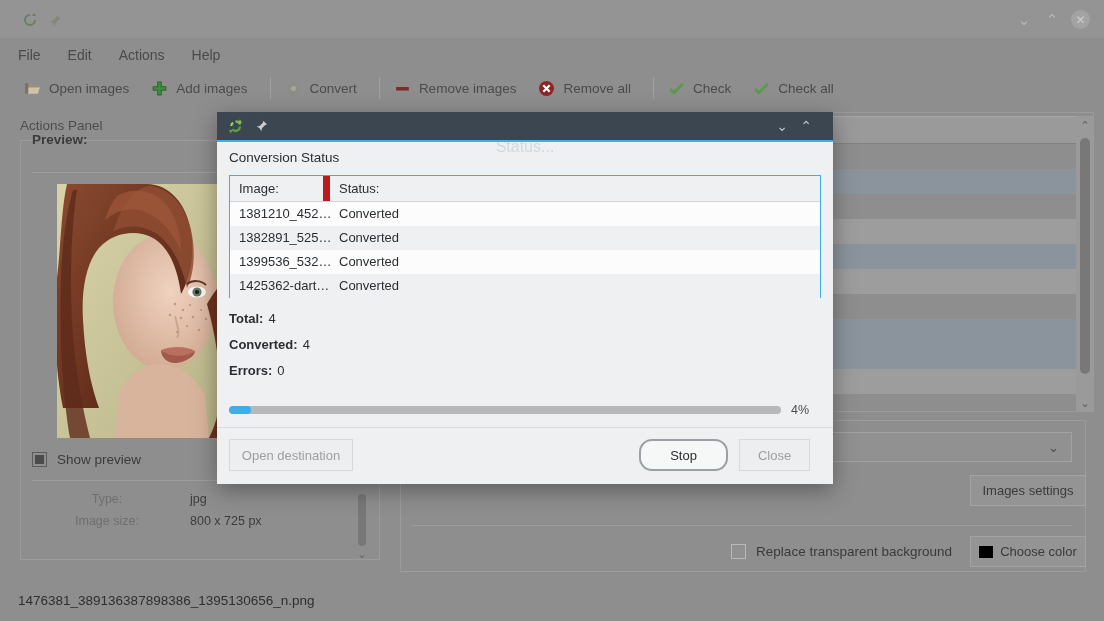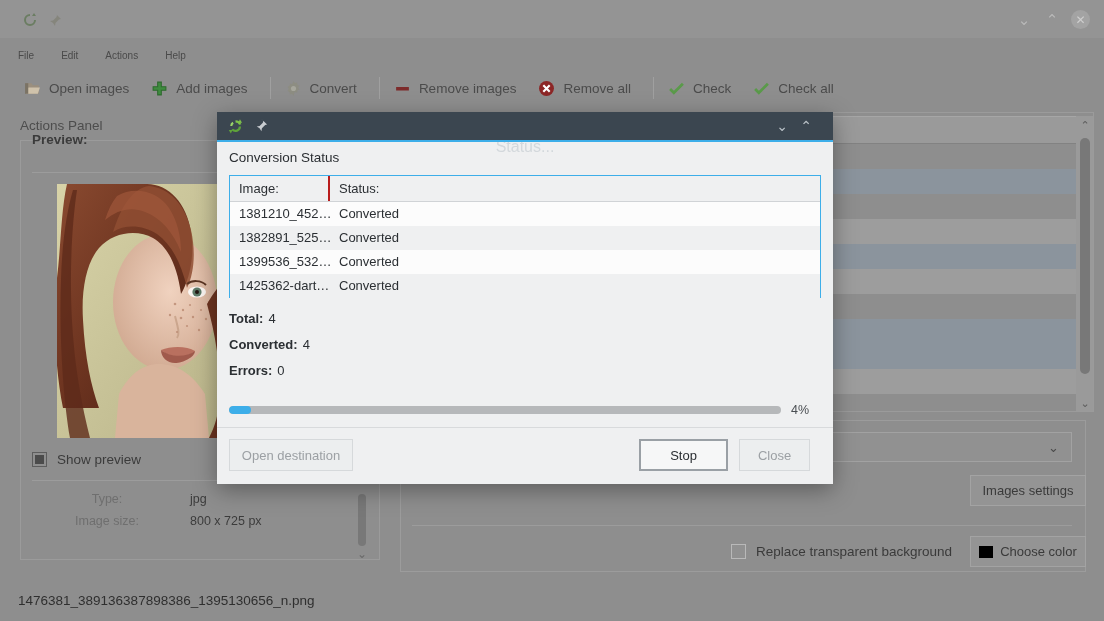--- a/index.html
+++ b/index.html
@@ -17,21 +17,21 @@
   #tb-app-icon{left:22px;}
   #tb-pin-icon{left:46px;}
   #win-title{position:absolute;left:0;top:11px;width:1104px;text-align:center;color:#b6b6b6;font-size:13px;}
   .tb-btns{position:absolute;right:14px;top:10px;display:flex;align-items:center;gap:10px;}
   .tb-btns .gl{color:#b9b9b9;font-size:15px;line-height:16px;width:18px;text-align:center;}
   #tb-close{width:19px;height:19px;border-radius:50%;background:#a3a3a3;color:#cfcfcf;font-size:12px;
     display:flex;align-items:center;justify-content:center;}
 
   
   #menubar{position:absolute;left:0;top:42px;width:1104px;height:26px;display:flex;align-items:center;padding-left:18px;box-sizing:border-box;}
-  #menubar .mi{color:#4a4a4a;font-size:10px;margin-right:27px;}
+  #menubar .mi{color:#4a4a4a;font-size:14px;margin-right:27px;}
 
   
   #toolbar{position:absolute;left:0;top:70px;width:1104px;height:36px;display:flex;align-items:center;padding-left:24px;box-sizing:border-box;}
   .tb-item{display:flex;align-items:center;gap:8px;margin-right:22px;color:#4b4b4b;font-size:13.5px;}
   .tb-sep{width:1px;height:22px;background:#a0a0a0;margin:0 14px 0 0;}
   .ic{width:17px;height:17px;display:block;}
 
   
   #central{position:absolute;left:0;top:108px;width:1104px;height:480px;}
 
@@ -93,21 +93,21 @@
   #dlg-accent{position:absolute;left:0;top:28px;width:616px;height:2px;background:#3daee9;}
   #dlg-title{position:absolute;left:0;top:6px;width:616px;text-align:center;color:#d3d8dc;font-size:16px;margin-top:20px;}
   #dlg-refresh-icon{position:absolute;left:10px;top:6px;width:17px;height:17px;}
   #dlg-pin-icon{position:absolute;left:36px;top:6px;width:15px;height:15px;}
   .dlg-tb-btn{position:absolute;top:6px;width:18px;text-align:center;color:#b8c0c6;font-size:14px;line-height:16px;}
   #dlg-min{right:42px;}
   #dlg-max{right:18px;}
   #dlg-heading{position:absolute;left:12px;top:38px;color:#2b2f33;font-size:13.5px;}
   #dlg-table{position:absolute;left:12px;top:63px;width:592px;height:123px;border:1px solid #3daee9;background:#fcfcfc;box-sizing:border-box;}
   #dt-head{position:absolute;left:0;top:0;width:590px;height:26px;background:#eff0f1;border-bottom:1px solid #d0d3d6;box-sizing:border-box;}
-  #dt-head .c1{position:absolute;left:0;top:0;width:100px;height:25px;line-height:25px;padding-left:9px;box-sizing:border-box;color:#2b2f33;font-size:13px;border-right:2px solid #b91c1c;}
+  #dt-head .c1{position:absolute;left:0;top:0;width:100px;height:25px;line-height:25px;padding-left:9px;box-sizing:border-box;color:#2b2f33;font-size:13px;border-right:7px solid #b91c1c;}
   #dt-head .c2{position:absolute;left:100px;top:0;height:25px;line-height:25px;padding-left:9px;color:#2b2f33;font-size:13px;}
   .drow{position:absolute;left:0;width:590px;height:24px;line-height:24px;font-size:13px;color:#2b2f33;}
   .drow.alt{background:#eff0f1;}
   .drow .c1{position:absolute;left:0;top:0;width:100px;padding-left:9px;box-sizing:border-box;overflow:hidden;white-space:nowrap;}
   .drow .c2{position:absolute;left:100px;top:0;padding-left:9px;}
   .stat-row{position:absolute;left:12px;font-size:13px;color:#2b2f33;}
   .stat-row b{font-weight:bold;}
   .stat-row span{margin-left:5px;}
   #progress-wrap{position:absolute;left:12px;top:400px;width:592px;display:flex;align-items:center;gap:10px;}
   #progress-track{width:552px;height:8px;background:#b6b8ba;border-radius:4px;overflow:hidden;}
@@ -416,15 +416,15 @@
   <div id="progress-wrap" style="top:291px;">
     <div id="progress-track">
       <div id="progress-fill" style="width: 4%; background: rgb(61, 174, 233);"></div>
     </div>
     <div id="progress-pct">4%</div>
   </div>
 
   <div id="dlg-btnrule" style="top:315px;"></div>
 
   <div class="dlg-btn disabled" id="btn-open-dest" style="top:327px;">Open destination</div>
-  <div class="dlg-btn" id="btn-stop" style="top:327px;">Stop</div>
+  <div class="dlg-btn" id="btn-stop" style="top:327px;border-radius:13px;">Stop</div>
   <div class="dlg-btn disabled" id="btn-close" style="top:327px;">Close</div>
 </div>
 
 </body></html>

